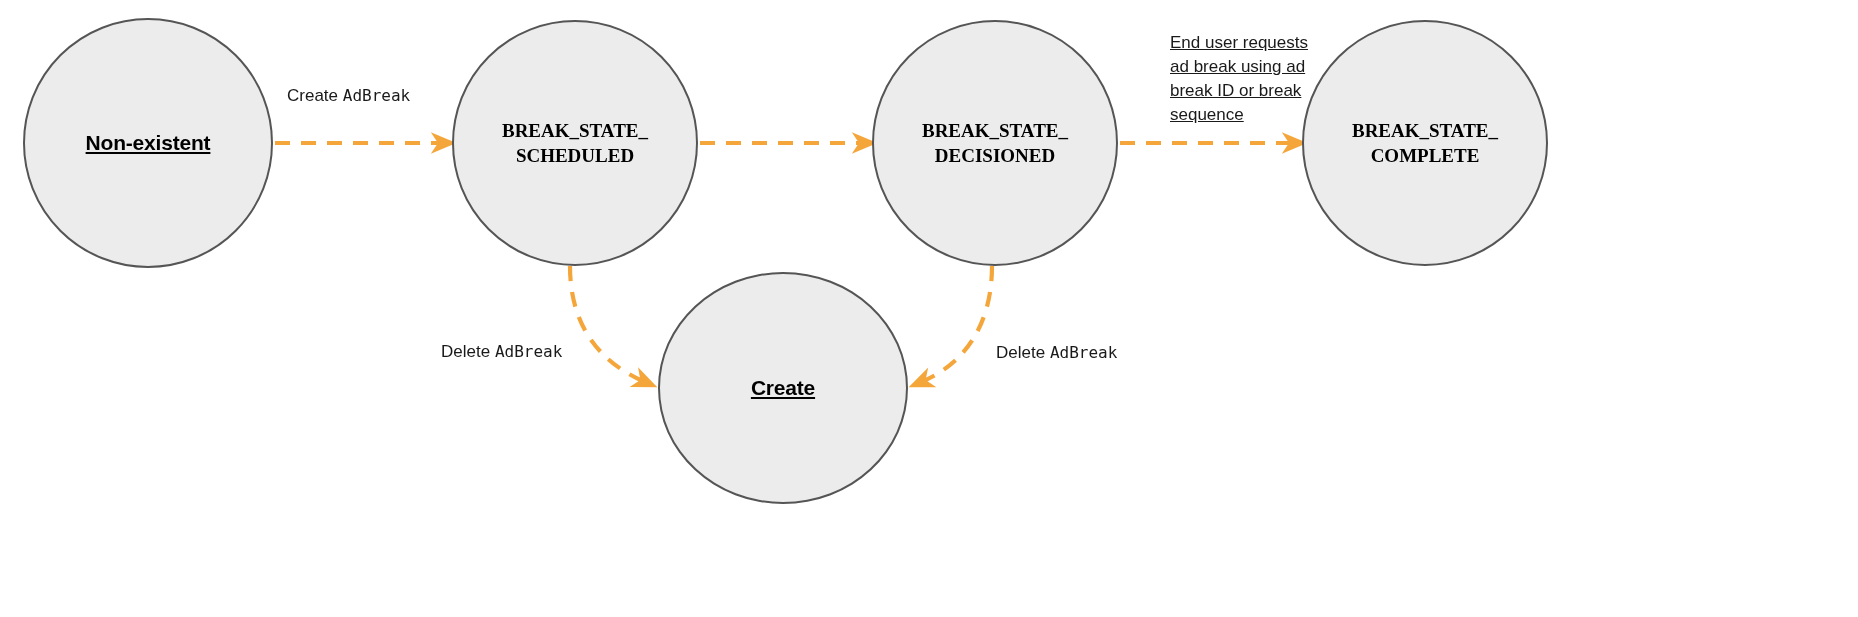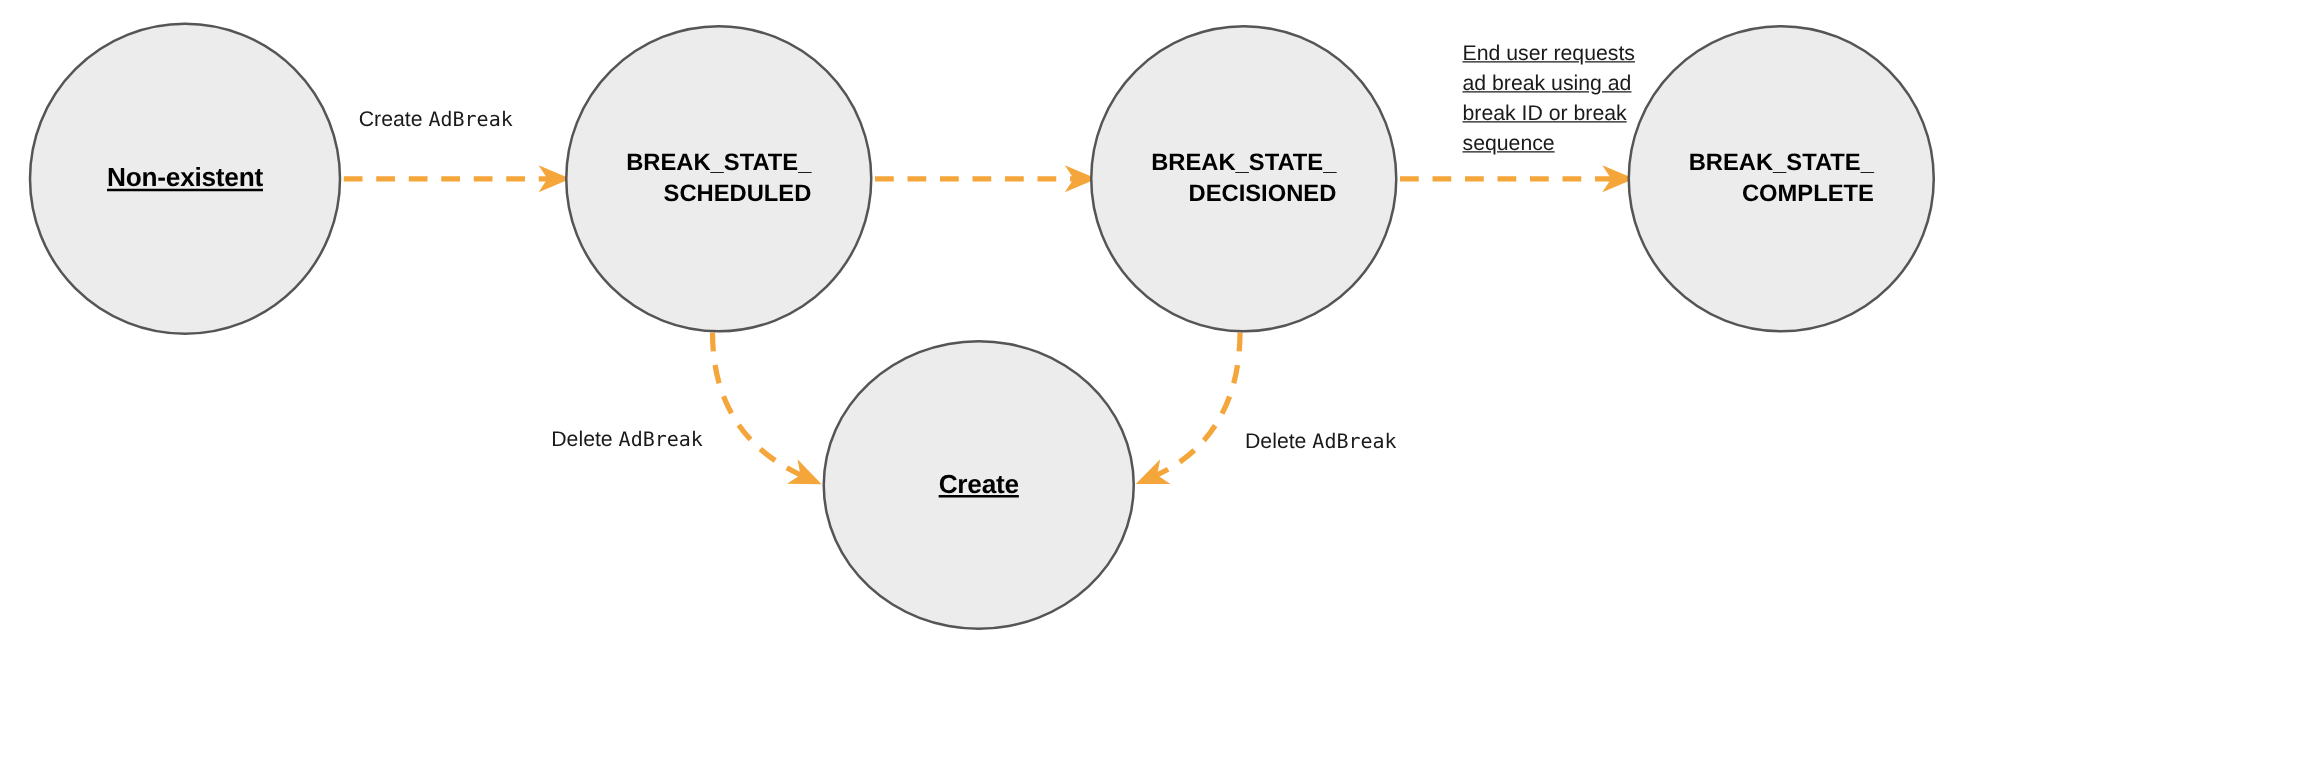--- a/index.html
+++ b/index.html
@@ -47,24 +47,23 @@
     white-space: pre-line;
     padding: 0 10px;
   }
   .node-label.plain {
     font-family: "Liberation Sans", sans-serif;
     font-size: 21px;
     letter-spacing: -0.2px;
     text-decoration: underline;
   }
   .node-label.mono {
-    font-family: Liberation Sans, sans-serif;
+    font-family: Liberation Serif, serif;
     font-size: 19px;
     letter-spacing: 0px;
-    text-align: right;
   }
 
   
   #node-nonexistent  { left: 23px;   top: 18px;  width: 250px; height: 250px; }
   #node-scheduled    { left: 452px;  top: 20px;  width: 246px; height: 246px; }
   #node-decisioned   { left: 872px;  top: 20px;  width: 246px; height: 246px; }
   #node-complete     { left: 1302px; top: 20px;  width: 246px; height: 246px; }
   #node-deleted      { left: 658px;  top: 272px; width: 250px; height: 232px; }
 
   

